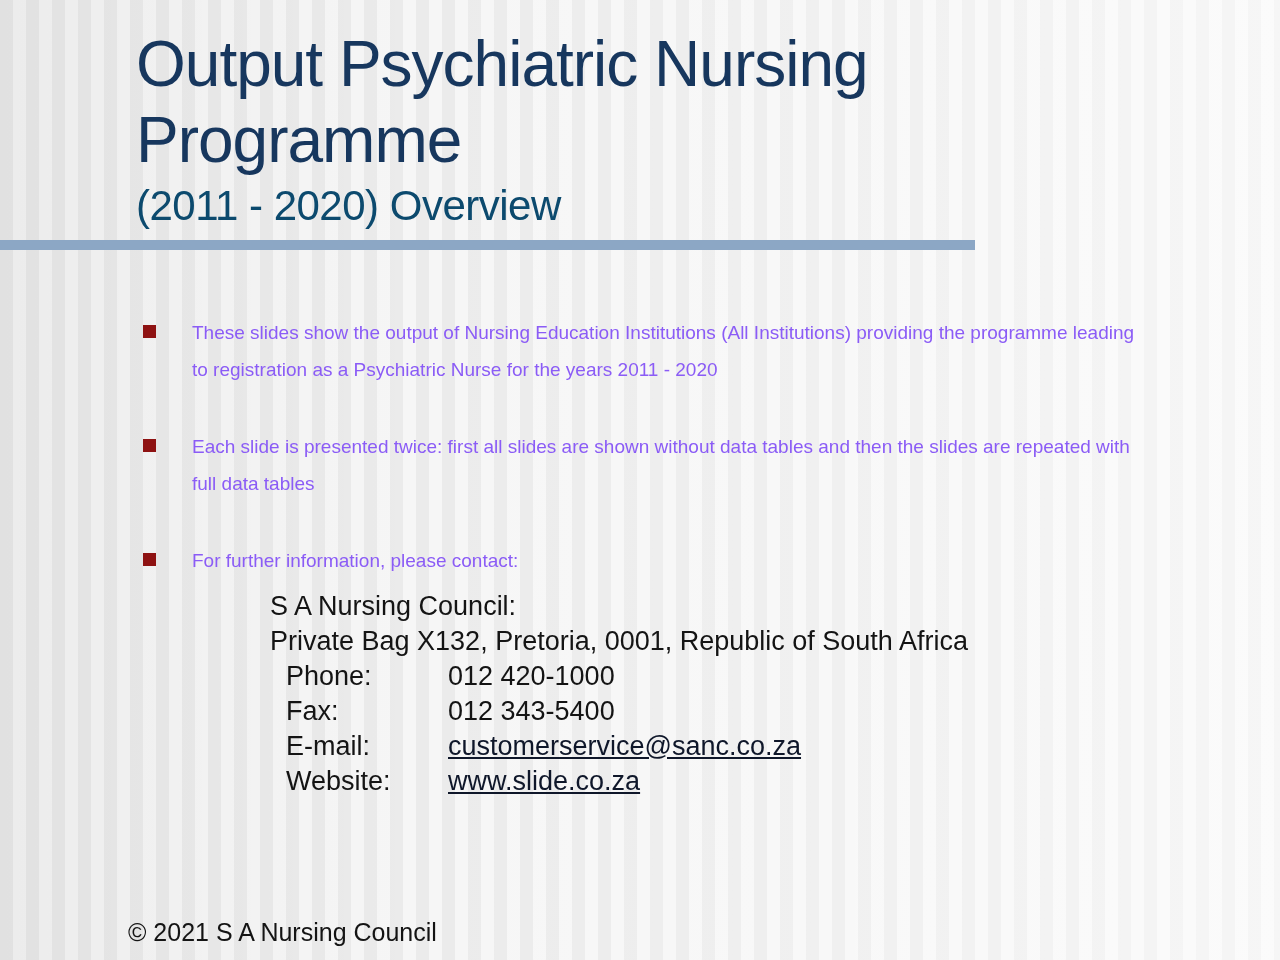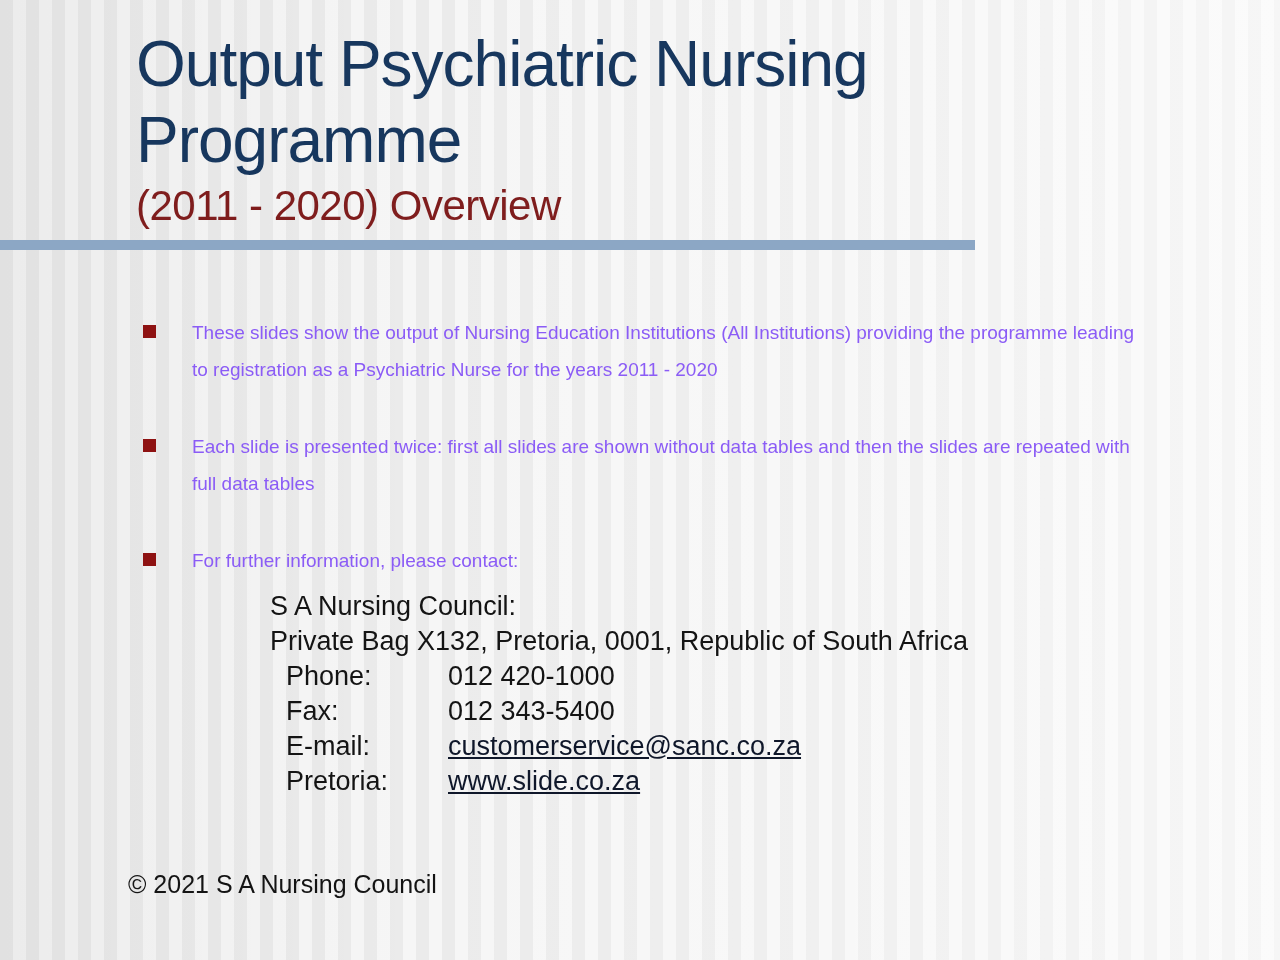--- a/index.html
+++ b/index.html
@@ -23,21 +23,21 @@
   }
   .title-line {
     color: #17375e;
     font-size: 64px;
     line-height: 76px;
     letter-spacing: -1px;
     font-weight: 500;
     white-space: nowrap;
   }
   .subtitle {
-    color: #7f1d1d;
+    color: #0c4a6e;
     font-size: 42px;
     line-height: 52px;
     letter-spacing: -0.5px;
     font-weight: 500;
     margin-top: 2px;
     white-space: nowrap;
   }
 
   .title-rule {
     position: absolute;
@@ -85,21 +85,21 @@
   .contact-label { width: 162px; flex: none; }
   .contact-link {
     color: #0f172a;
     text-decoration: underline;
     cursor: pointer;
   }
 
   .footer {
     position: absolute;
     left: 128px;
-    top: 870px;
+    top: 918px;
     font-size: 25px;
     color: #141414;
   }
 </style>
 </head>
 <body>
 
 <div class="title-block">
   <div class="title-line">Output Psychiatric Nursing</div>
   <div class="title-line">Programme</div>
@@ -138,20 +138,20 @@
       <span class="contact-label">Fax:</span>
       <span>012 343-5400</span>
     </div>
 
     <div class="contact-row">
       <span class="contact-label">E-mail:</span>
       <a class="contact-link">customerservice@sanc.co.za</a>
     </div>
 
     <div class="contact-row">
-      <span class="contact-label">Pretoria:</span>
+      <span class="contact-label">Website:</span>
       <a class="contact-link">www.slide.co.za</a>
     </div>
   </div>
 
 </div>
 
 <div class="footer">© 2021 S A Nursing Council</div>
 
 </body></html>

